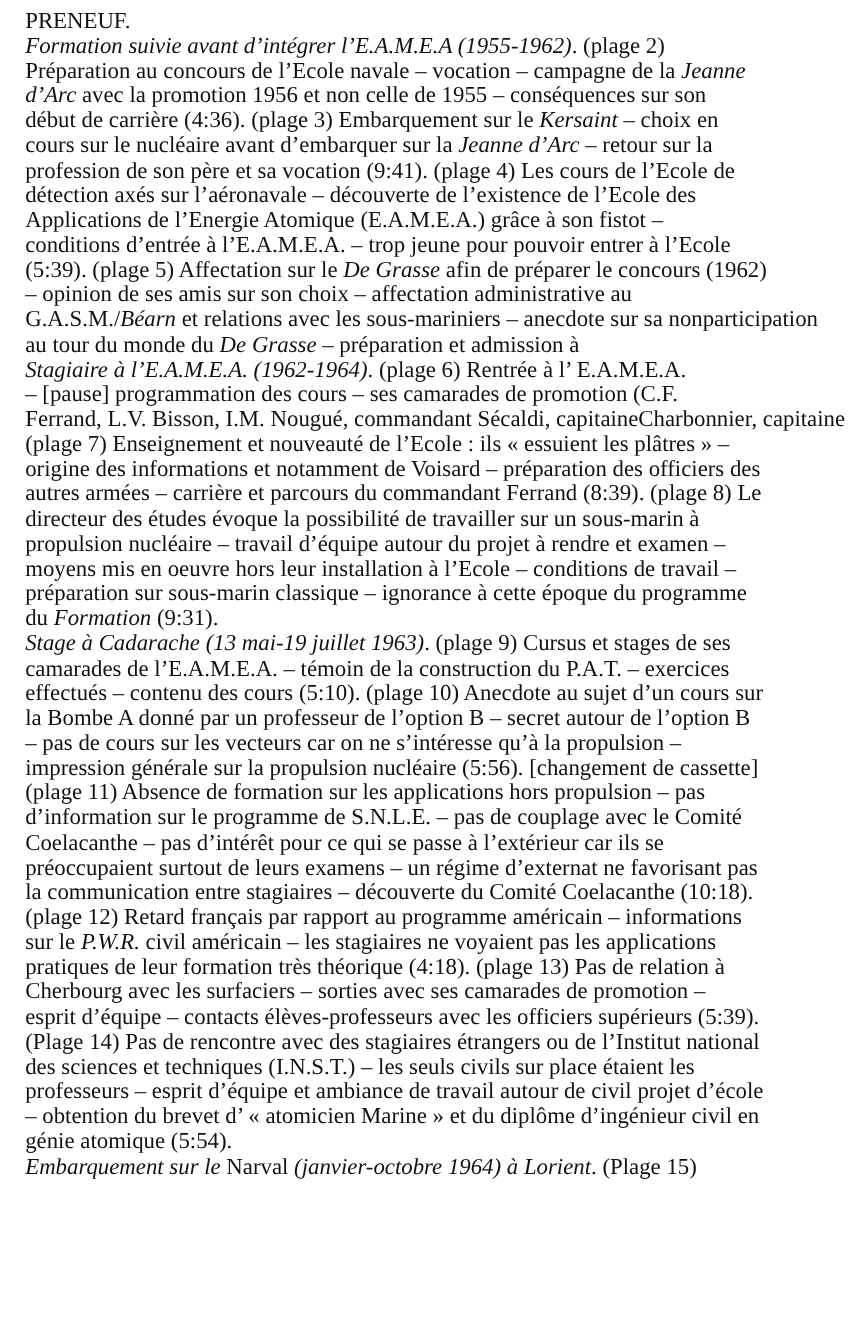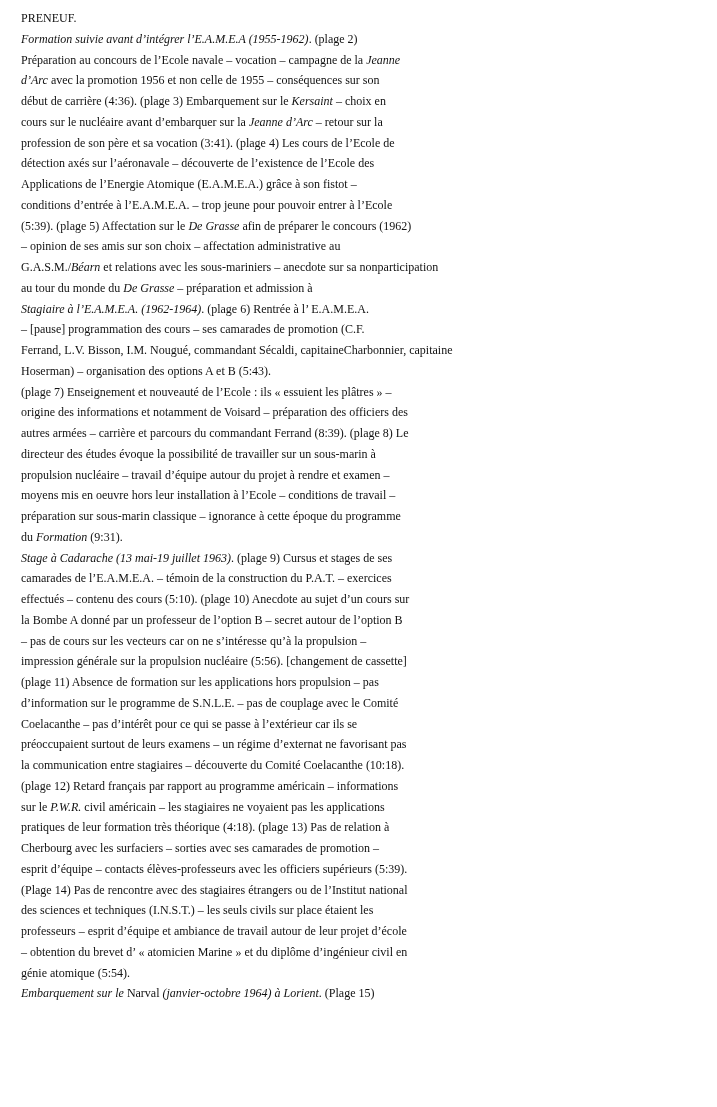--- a/index.html
+++ b/index.html
@@ -1,49 +1,48 @@
 <!DOCTYPE html>
 <html><head>
 <meta charset="utf-8">
 <style>
   html, body { margin: 0; padding: 0; background: #ffffff; }
   body { width: 717px; height: 1107px; overflow: hidden; }
   .page {
     position: relative;
     padding: 8px 0 0 21px;
     font-family: "Liberation Serif", "DejaVu Serif", serif;
-    font-size: 12px;
+    font-size: 19px;
     line-height: 20.75px;
     color: #111111;
   }
   .line { white-space: nowrap; display: block; }
   .it { font-style: italic; }
 </style>
 </head>
 <body>
 
 <div class="page" id="page">
     <div class="line"><span>PRENEUF.</span></div>
     <div class="line"><span class="it">Formation suivie avant d’intégrer l’E.A.M.E.A (1955-1962)</span><span>. (plage 2)</span></div>
     <div class="line"><span>Préparation au concours de l’Ecole navale – vocation – campagne de la </span><span class="it">Jeanne</span></div>
     <div class="line"><span class="it">d’Arc</span><span> avec la promotion 1956 et non celle de 1955 – conséquences sur son</span></div>
     <div class="line"><span>début de carrière (4:36). (plage 3) Embarquement sur le </span><span class="it">Kersaint</span><span> – choix en</span></div>
     <div class="line"><span>cours sur le nucléaire avant d’embarquer sur la </span><span class="it">Jeanne d’Arc</span><span> – retour sur la</span></div>
-    <div class="line"><span>profession de son père et sa vocation (3:41). (plage 4) Les cours de l’Ecole de</span></div>
+    <div class="line"><span>profession de son père et sa vocation (9:41). (plage 4) Les cours de l’Ecole de</span></div>
     <div class="line"><span>détection axés sur l’aéronavale – découverte de l’existence de l’Ecole des</span></div>
     <div class="line"><span>Applications de l’Energie Atomique (E.A.M.E.A.) grâce à son fistot –</span></div>
     <div class="line"><span>conditions d’entrée à l’E.A.M.E.A. – trop jeune pour pouvoir entrer à l’Ecole</span></div>
     <div class="line"><span>(5:39). (plage 5) Affectation sur le </span><span class="it">De Grasse</span><span> afin de préparer le concours (1962)</span></div>
     <div class="line"><span>– opinion de ses amis sur son choix – affectation administrative au</span></div>
     <div class="line"><span>G.A.S.M./</span><span class="it">Béarn</span><span> et relations avec les sous-mariniers – anecdote sur sa nonparticipation</span></div>
     <div class="line"><span>au tour du monde du </span><span class="it">De Grasse</span><span> – préparation et admission à</span></div>
     <div class="line"><span class="it">Stagiaire à l’E.A.M.E.A. (1962-1964)</span><span>. (plage 6) Rentrée à l’ E.A.M.E.A.</span></div>
     <div class="line"><span>– [pause] programmation des cours – ses camarades de promotion (C.F.</span></div>
     <div class="line"><span>Ferrand, L.V. Bisson, I.M. Nougué, commandant Sécaldi, capitaineCharbonnier, capitaine</span></div>
-    <div class="line"><span>Hoserman) – organisation des options A et B (5:43).</span></div>
     <div class="line"><span>(plage 7) Enseignement et nouveauté de l’Ecole : ils « essuient les plâtres » –</span></div>
     <div class="line"><span>origine des informations et notamment de Voisard – préparation des officiers des</span></div>
     <div class="line"><span>autres armées – carrière et parcours du commandant Ferrand (8:39). (plage 8) Le</span></div>
     <div class="line"><span>directeur des études évoque la possibilité de travailler sur un sous-marin à</span></div>
     <div class="line"><span>propulsion nucléaire – travail d’équipe autour du projet à rendre et examen –</span></div>
     <div class="line"><span>moyens mis en oeuvre hors leur installation à l’Ecole – conditions de travail –</span></div>
     <div class="line"><span>préparation sur sous-marin classique – ignorance à cette époque du programme</span></div>
     <div class="line"><span>du </span><span class="it">Formation</span><span> (9:31).</span></div>
     <div class="line"><span class="it">Stage à Cadarache (13 mai-19 juillet 1963)</span><span>. (plage 9) Cursus et stages de ses</span></div>
     <div class="line"><span>camarades de l’E.A.M.E.A. – témoin de la construction du P.A.T. – exercices</span></div>
@@ -56,17 +55,17 @@
     <div class="line"><span>Coelacanthe – pas d’intérêt pour ce qui se passe à l’extérieur car ils se</span></div>
     <div class="line"><span>préoccupaient surtout de leurs examens – un régime d’externat ne favorisant pas</span></div>
     <div class="line"><span>la communication entre stagiaires – découverte du Comité Coelacanthe (10:18).</span></div>
     <div class="line"><span>(plage 12) Retard français par rapport au programme américain – informations</span></div>
     <div class="line"><span>sur le </span><span class="it">P.W.R.</span><span> civil américain – les stagiaires ne voyaient pas les applications</span></div>
     <div class="line"><span>pratiques de leur formation très théorique (4:18). (plage 13) Pas de relation à</span></div>
     <div class="line"><span>Cherbourg avec les surfaciers – sorties avec ses camarades de promotion –</span></div>
     <div class="line"><span>esprit d’équipe – contacts élèves-professeurs avec les officiers supérieurs (5:39).</span></div>
     <div class="line"><span>(Plage 14) Pas de rencontre avec des stagiaires étrangers ou de l’Institut national</span></div>
     <div class="line"><span>des sciences et techniques (I.N.S.T.) – les seuls civils sur place étaient les</span></div>
-    <div class="line"><span>professeurs – esprit d’équipe et ambiance de travail autour de leur projet d’école</span></div>
+    <div class="line"><span>professeurs – esprit d’équipe et ambiance de travail autour de civil projet d’école</span></div>
     <div class="line"><span>– obtention du brevet d’ « atomicien Marine » et du diplôme d’ingénieur civil en</span></div>
     <div class="line"><span>génie atomique (5:54).</span></div>
     <div class="line"><span class="it">Embarquement sur le </span><span>Narval</span><span class="it"> (janvier-octobre 1964) à Lorient</span><span>. (Plage 15)</span></div>
   </div>
 
 </body></html>

